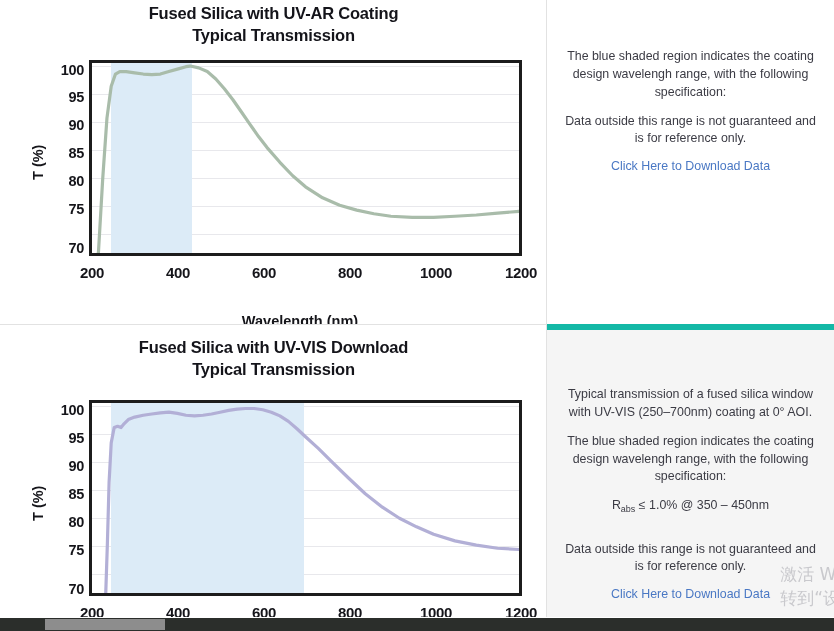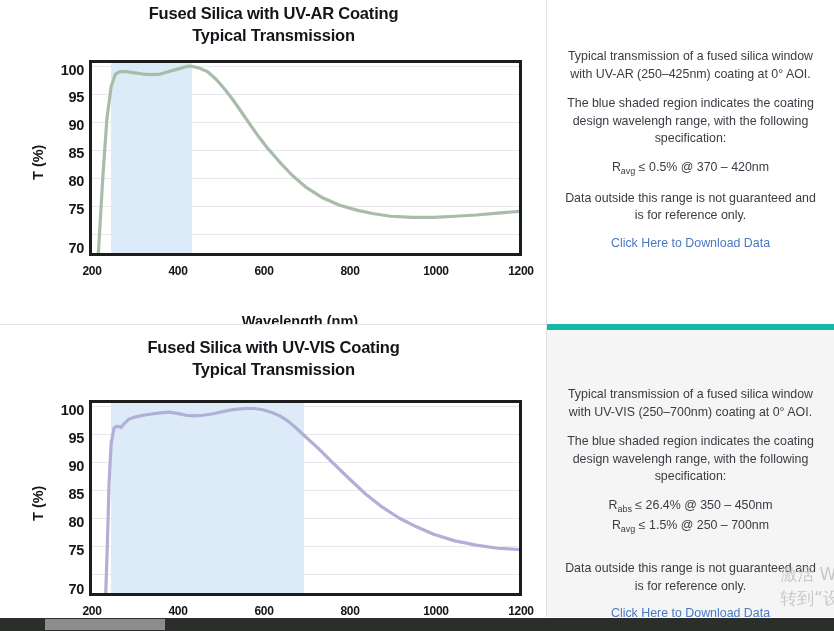--- a/index.html
+++ b/index.html
@@ -70,21 +70,21 @@
     font-weight: bold;
     font-size: 14.5px;
     color: #15151a;
     font-family: "Liberation Sans", sans-serif;
     letter-spacing: -0.3px;
   }
   .xtick {
     position: absolute;
     text-align: center;
     font-weight: bold;
-    font-size: 12px;
+    font-size: 15px;
     color: #15151a;
     font-family: "Liberation Sans", sans-serif;
     letter-spacing: -0.3px;
   }
   .ylabel {
     position: absolute;
     font-weight: bold;
     font-size: 14.5px;
     color: #15151a;
     transform: rotate(-90deg);
@@ -202,38 +202,34 @@
       <div class="xtick" style="left:234px; top:264px; width:60px;">600</div>
       <div class="xtick" style="left:320px; top:264px; width:60px;">800</div>
       <div class="xtick" style="left:406px; top:264px; width:60px;">1000</div>
       <div class="xtick" style="left:491px; top:264px; width:60px;">1200</div>
 
       <div class="xlabel" style="left:150px; top:297px; width:300px;margin-top:16px;">Wavelength (nm)</div>
     </div>
 
     <div class="text-cell white">
       <div style="position:absolute; left:14px; right:14px; top:48px;">
-        <p class="para">Typical transmission of a fused silica window with UV-AR (250–425nm) coating at 0° AOI.</p>
         <p class="para">The blue shaded region indicates the coating design wavelengh range, with the following specification:</p>
         <div class="spec-block">
-          <span class="spec-line">
-            <span>R</span><sub>avg</sub><span> ≤ 0.5% @ 370 – 420nm</span>
-          </span>
         </div>
         <p class="para">Data outside this range is not guaranteed and is for reference only.</p>
         <a class="dl-link">Click Here to Download Data</a>
       </div>
     </div>
   </div>
 
   <div class="row row-2">
 
     <div class="chart-cell">
       <div class="chart-title" style="position:absolute; left:0; top:12px; width:547px;">
-        <span>Fused Silica with UV-VIS Coating</span>
+        <span>Fused Silica with UV-VIS Download</span>
         <span class="l2">Typical Transmission</span>
       </div>
 
       <div class="ytick" style="left:46px; top:77px; width:38px;">100</div>
       <div class="ytick" style="left:46px; top:105px; width:38px;">95</div>
       <div class="ytick" style="left:46px; top:133px; width:38px;">90</div>
       <div class="ytick" style="left:46px; top:161px; width:38px;">85</div>
       <div class="ytick" style="left:46px; top:189px; width:38px;">80</div>
       <div class="ytick" style="left:46px; top:217px; width:38px;">75</div>
       <div class="ytick" style="left:46px; top:256px; width:38px;">70</div>
@@ -263,24 +259,21 @@
       <div class="xtick" style="left:406px; top:279px; width:60px;">1000</div>
       <div class="xtick" style="left:491px; top:279px; width:60px;">1200</div>
     </div>
 
     <div class="text-cell gray">
       <div style="position:absolute; left:14px; right:14px; top:56px;">
         <p class="para">Typical transmission of a fused silica window with UV-VIS (250–700nm) coating at 0° AOI.</p>
         <p class="para">The blue shaded region indicates the coating design wavelengh range, with the following specification:</p>
         <div class="spec-block" style="margin-bottom:24px;">
           <span class="spec-line">
-            <span>R</span><sub>abs</sub><span> ≤ 26.4% @ 350 – 450nm</span>
-          </span>
-          <span class="spec-line">
-            <span>R</span><sub>avg</sub><span> ≤ 1.5% @ 250 – 700nm</span>
+            <span>R</span><sub>abs</sub><span> ≤ 1.0% @ 350 – 450nm</span>
           </span>
         </div>
         <p class="para">Data outside this range is not guaranteed and is for reference only.</p>
         <a class="dl-link">Click Here to Download Data</a>
       </div>
 
       <div class="watermark">
         <div>激活 W</div>
         <div>转到“设</div>
       </div>

